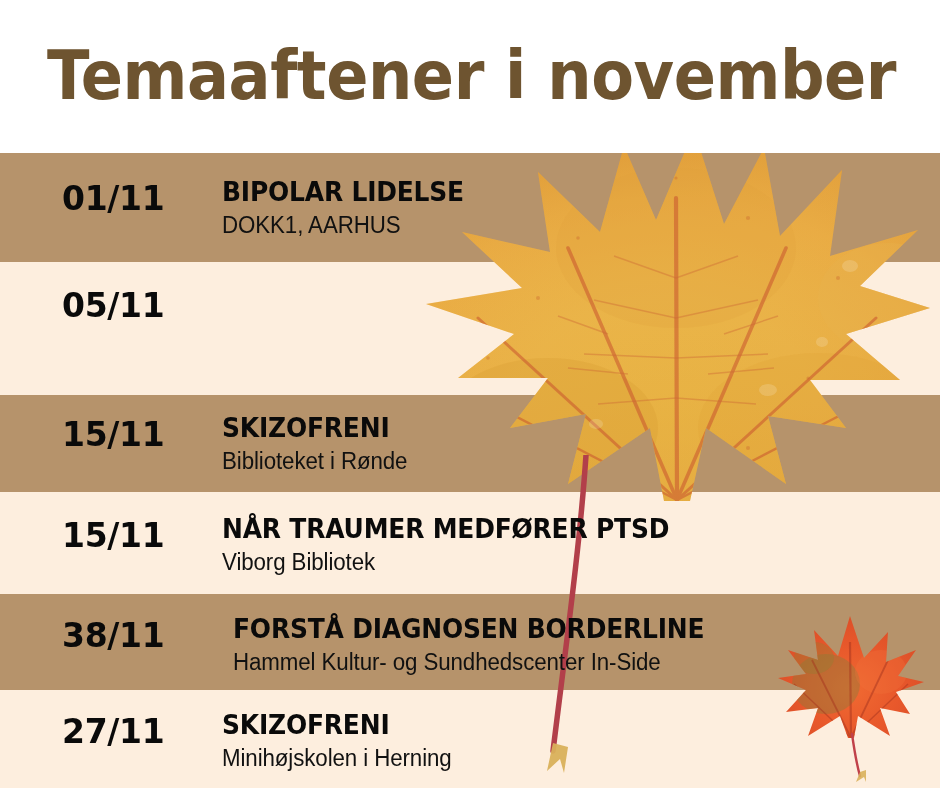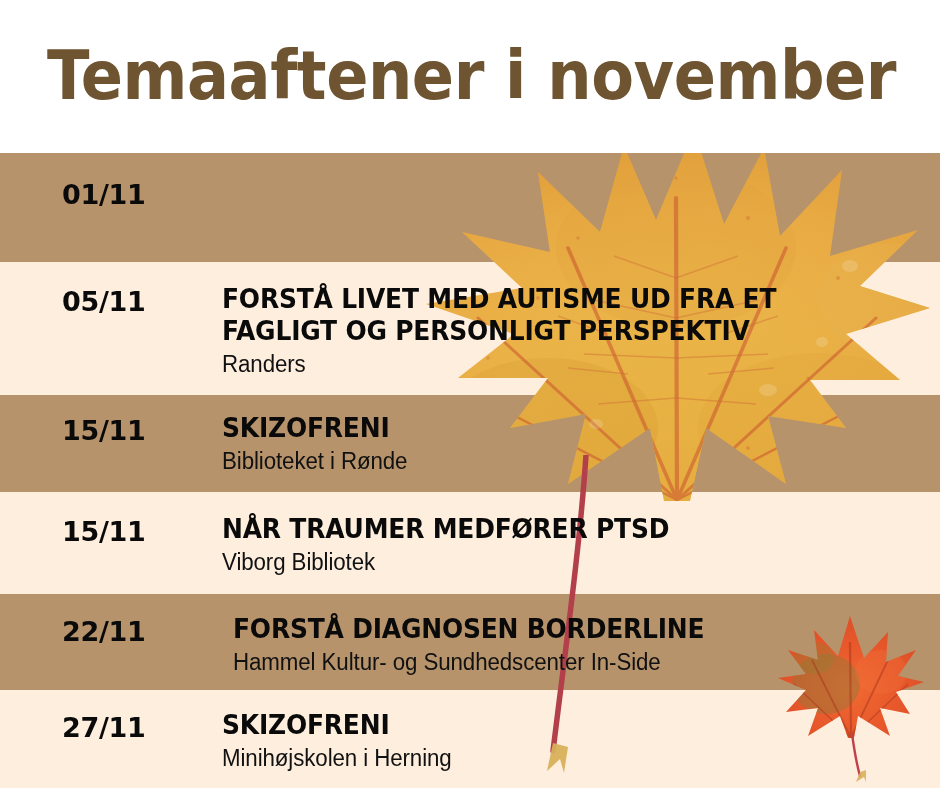--- a/index.html
+++ b/index.html
@@ -65,21 +65,21 @@
   .row-text {
     position:absolute;
     left:0;
     width:940px;
     pointer-events:auto;
   }
   .row-date {
     position:absolute;
     left:62px;
     font-family:"DejaVu Sans", sans-serif;
-    font-size:27px;
+    font-size:33px;
     font-weight:bold;
     color:#0a0a0a;
     letter-spacing:-0.3px;
     white-space:nowrap;
   }
   .row-body {
     position:absolute;
     left:222px;
     right:0;
   }
@@ -254,49 +254,48 @@
   </svg>
 
   <div class="title-area">
     <div class="poster-title">Temaaftener i november</div>
   </div>
 
   <div class="text-layer">
 
     <div class="row-text" style="top:0px; height:109px;">
       <div class="row-date" style="top:26px;">01/11</div>
+      <div class="row-body" style="top:24px;">
+        <div class="row-title">BIPOLAR LIDELSE</div>
+        <div class="row-venue">DOKK1, AARHUS</div>
+      </div>
     </div>
 
     <div class="row-text" style="top:109px; height:133px;">
       <div class="row-date" style="top:24px;">05/11</div>
-      <div class="row-body" style="top:22px;">
-        <div class="row-title">FORSTÅ LIVET MED AUTISME UD FRA ET</div>
-        <div class="row-title">FAGLIGT OG PERSONLIGT PERSPEKTIV</div>
-        <div class="row-venue">Randers</div>
-      </div>
     </div>
 
     <div class="row-text" style="top:242px; height:97px;">
       <div class="row-date" style="top:20px;">15/11</div>
       <div class="row-body" style="top:18px;">
         <div class="row-title">SKIZOFRENI</div>
         <div class="row-venue">Biblioteket i Rønde</div>
       </div>
     </div>
 
     <div class="row-text" style="top:339px; height:102px;">
       <div class="row-date" style="top:24px;">15/11</div>
       <div class="row-body" style="top:22px;">
         <div class="row-title">NÅR TRAUMER MEDFØRER PTSD</div>
         <div class="row-venue">Viborg Bibliotek</div>
       </div>
     </div>
 
     <div class="row-text" style="top:441px; height:96px;">
-      <div class="row-date" style="top:22px;">22/11</div>
+      <div class="row-date" style="top:22px;">38/11</div>
       <div class="row-body" style="top:20px;margin-left:11px;">
         <div class="row-title">FORSTÅ DIAGNOSEN BORDERLINE</div>
         <div class="row-venue">Hammel Kultur- og Sundhedscenter In-Side</div>
       </div>
     </div>
 
     <div class="row-text" style="top:537px; height:120px;">
       <div class="row-date" style="top:22px;">27/11</div>
       <div class="row-body" style="top:20px;">
         <div class="row-title">SKIZOFRENI</div>

